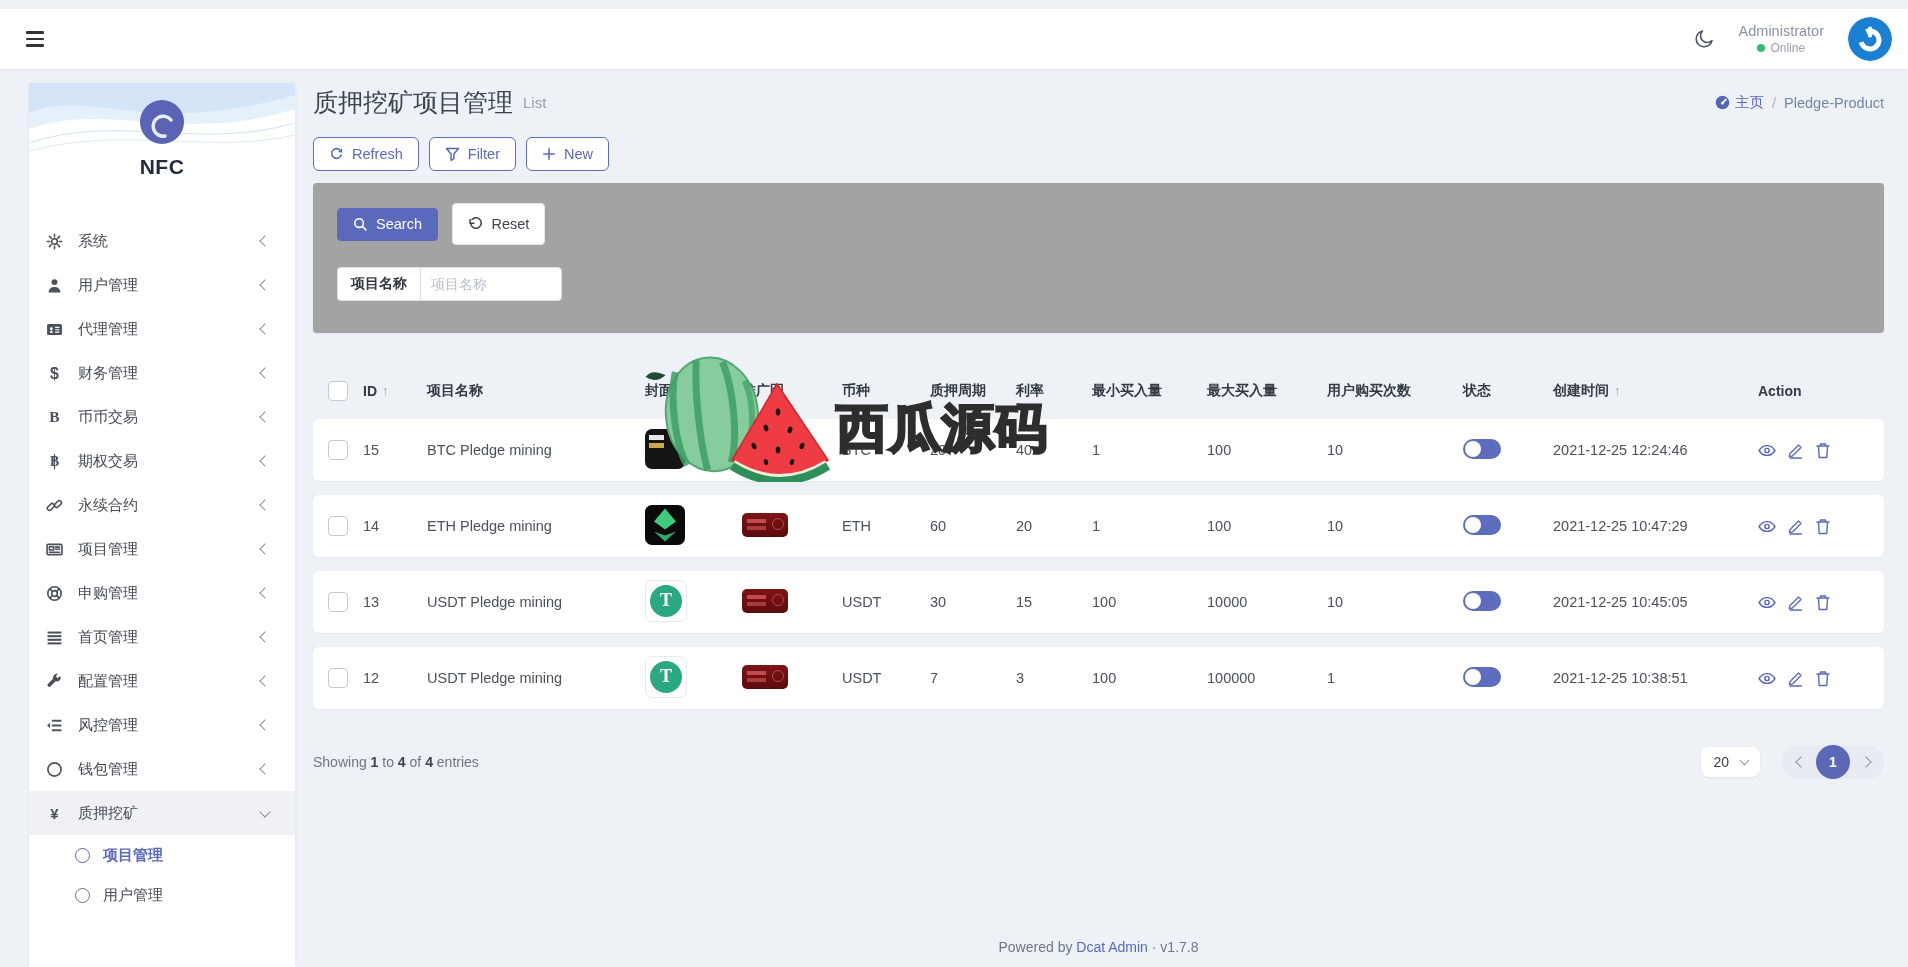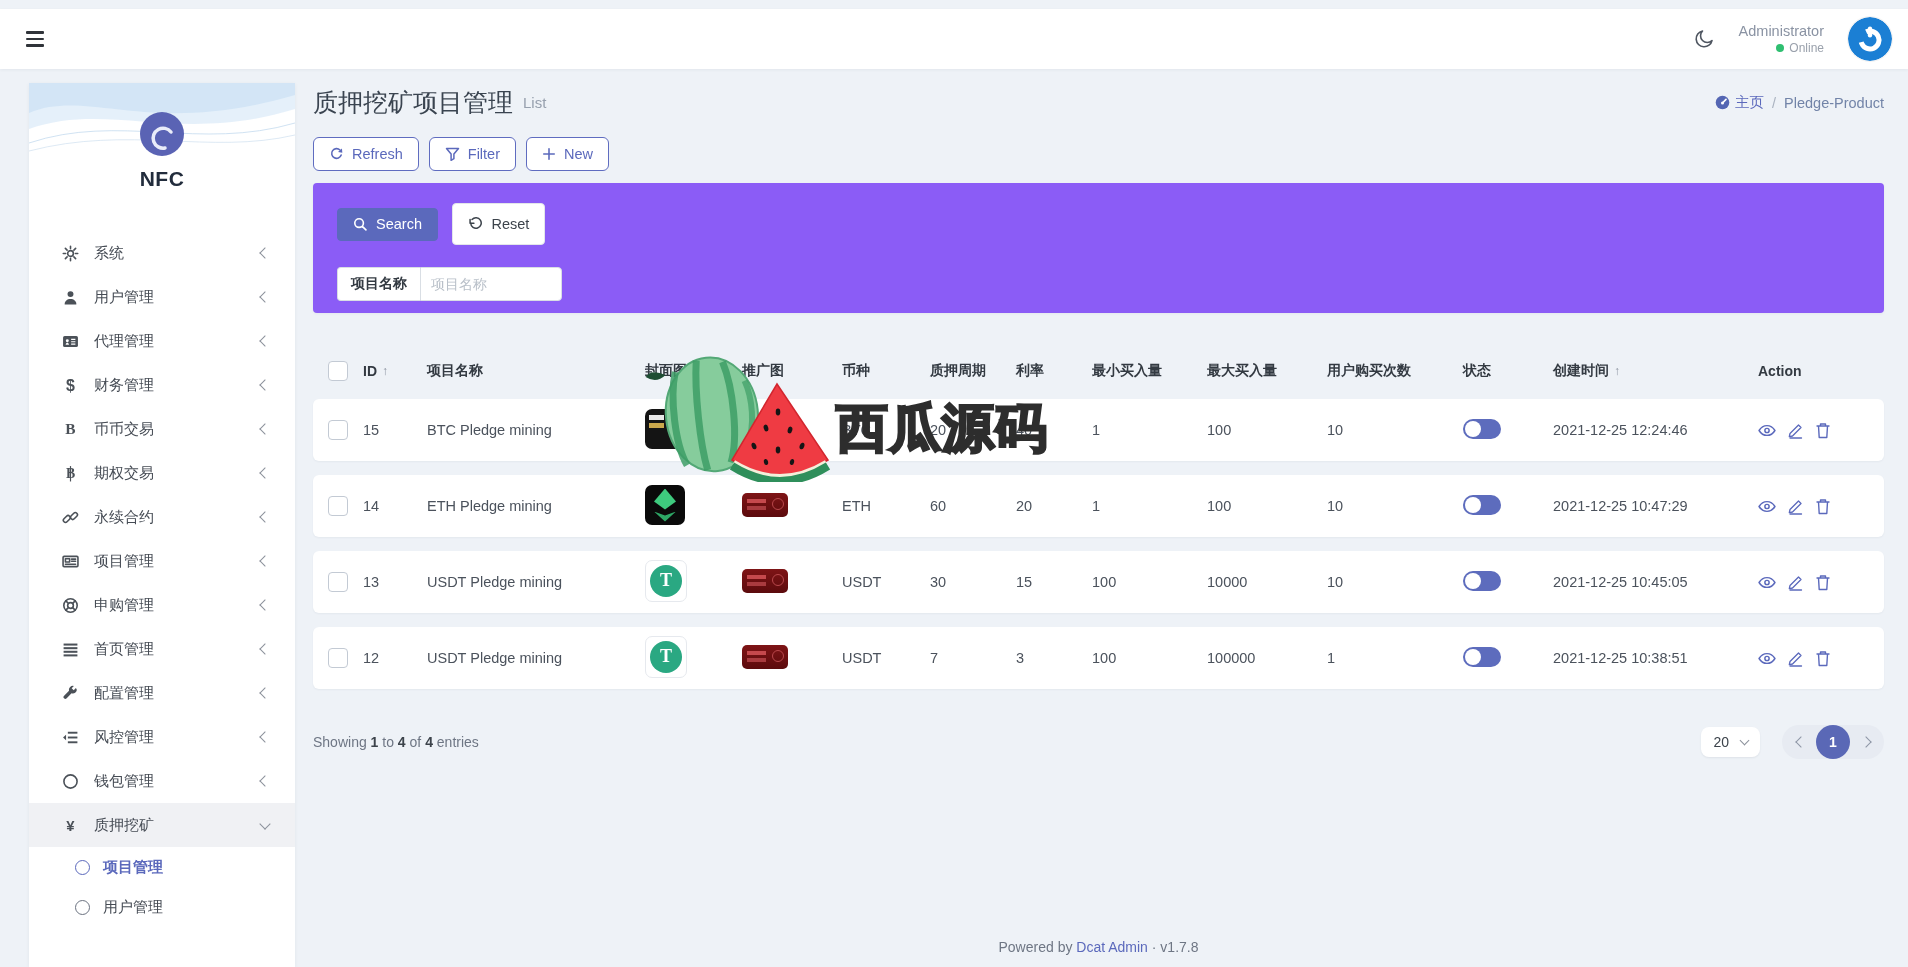--- a/index.html
+++ b/index.html
@@ -6,31 +6,31 @@
   body{width:1908px;height:967px;overflow:hidden;background:#eef2f7;
        font-family:"Liberation Sans",sans-serif;color:#4b525c;position:relative;}
   
   .navbar{position:absolute;left:0;top:9px;width:100%;height:60px;background:#fff;
           box-shadow:0 1px 3px rgba(40,50,70,.06);display:flex;align-items:center;z-index:20;}
   .hamburger{margin-left:26px;display:flex;flex-direction:column;gap:4px;cursor:pointer;}
   .hamburger i{display:block;width:18px;height:2.4px;background:#30343a;border-radius:1px;}
   .nav-right{margin-left:auto;display:flex;align-items:center;gap:24px;padding-right:16px;}
   .userblock{text-align:right;line-height:1.25;}
   .username{font-size:14.5px;color:#8a93a3;}
-  .userstatus{font-size:12px;color:#9aa1ac;display:flex;align-items:center;justify-content:flex-end;gap:5px;}
+  .userstatus{font-size:12px;color:#9aa1ac;display:flex;align-items:center;justify-content:center;gap:5px;}
   .dot{width:8px;height:8px;border-radius:50%;background:#2fbf71;display:inline-block;}
   .avatar{width:44px;height:44px;border-radius:50%;overflow:hidden;box-shadow:0 0 0 1px rgba(0,0,0,.05);}
   
   .sidebar{position:absolute;left:29px;top:83px;bottom:0;width:266px;background:#fff;
            box-shadow:0 1px 4px rgba(40,50,70,.06);z-index:5;}
   .waves{position:absolute;left:0;top:0;width:266px;height:72px;pointer-events:none;}
-  .brand{position:relative;text-align:center;padding-top:28px;}
+  .brand{position:relative;text-align:center;padding-top:16px;}
   .brand-name{margin-top:6px;font-size:21px;font-weight:bold;color:#222c3c;letter-spacing:.5px;}
   .menu{margin-top:40px;}
-  .menu-item{height:44px;display:flex;align-items:center;padding:0 26px 0 32px;cursor:pointer;}
+  .menu-item{height:44px;display:flex;align-items:center;padding:0 26px 0 16px;cursor:pointer;}
   .menu-item.mi-open{background:#f0f1f4;}
   .micon{width:18px;height:18px;display:inline-flex;align-items:center;justify-content:center;flex:0 0 18px;}
   .mlabel{margin-left:15px;font-size:15px;color:#454b54;}
   .chev{margin-left:auto;width:7px;height:7px;border-left:1.7px solid #8b919b;border-bottom:1.7px solid #8b919b;}
   .chev-l{transform:rotate(45deg);}
   .chev-d{transform:rotate(-45deg);margin-top:-3px;}
   .sub-item{height:40px;display:flex;align-items:center;padding-left:46px;cursor:pointer;}
   .subcircle{width:13px;height:13px;border:1.7px solid #6b7280;border-radius:50%;flex:0 0 13px;}
   .sublabel{margin-left:13px;font-size:15px;color:#454b54;}
   .sub-active .subcircle{border-color:#5b69bc;}
@@ -43,22 +43,22 @@
   .page-subtitle{font-size:15px;color:#97a0ae;margin-left:10px;}
   .breadcrumb{margin-left:auto;display:flex;align-items:center;gap:8px;font-size:14.5px;}
   .bc-home{color:#5b69bc;display:flex;align-items:center;gap:5px;cursor:pointer;}
   .bc-sep{color:#aab3c0;}
   .bc-current{color:#7284a8;}
   .toolbar-row{display:flex;align-items:flex-end;margin-top:18px;}
   .btn{display:inline-flex;align-items:center;gap:8px;height:34px;padding:0 15px;border-radius:6px;
        font-size:14.5px;background:#fff;border:1px solid #5f6cc0;color:#5b69bc;cursor:pointer;box-sizing:border-box;}
   .btn-new{margin-left:auto;}
   .btn+.btn{margin-left:10px;}
-  .filter-card{margin-top:12px;background:#8b5cf6;border-radius:4px;box-shadow:0 1px 3px rgba(40,50,70,.05);
-               padding:20px 24px 12px;}
+  .filter-card{margin-top:12px;background:#a3a3a3;border-radius:4px;box-shadow:0 1px 3px rgba(40,50,70,.05);
+               padding:20px 24px 32px;}
   .btn-solid{background:#5b69bc;border:1px solid #5b69bc;color:#fff;border-radius:4px;height:33px;}
   .btn-plain{background:#fff;border:1px solid #e3e6ea;color:#3c434b;border-radius:4px;height:42px;}
   .input-group{margin-top:22px;display:inline-flex;align-items:stretch;}
   .ig-label{border:1px solid #d9dee4;border-right:none;border-radius:4px 0 0 4px;padding:7px 13px;
             font-size:14px;font-weight:bold;color:#333a42;background:#fff;display:flex;align-items:center;}
   .ig-input{border:1px solid #d9dee4;border-radius:0 4px 4px 0;padding:7px 10px;font-size:14px;width:120px;
             color:#4b525c;outline:none;font-family:"Liberation Sans",sans-serif;}
   .ig-input::placeholder{color:#b9c0c9;}
   
   .table{margin-top:40px;}

